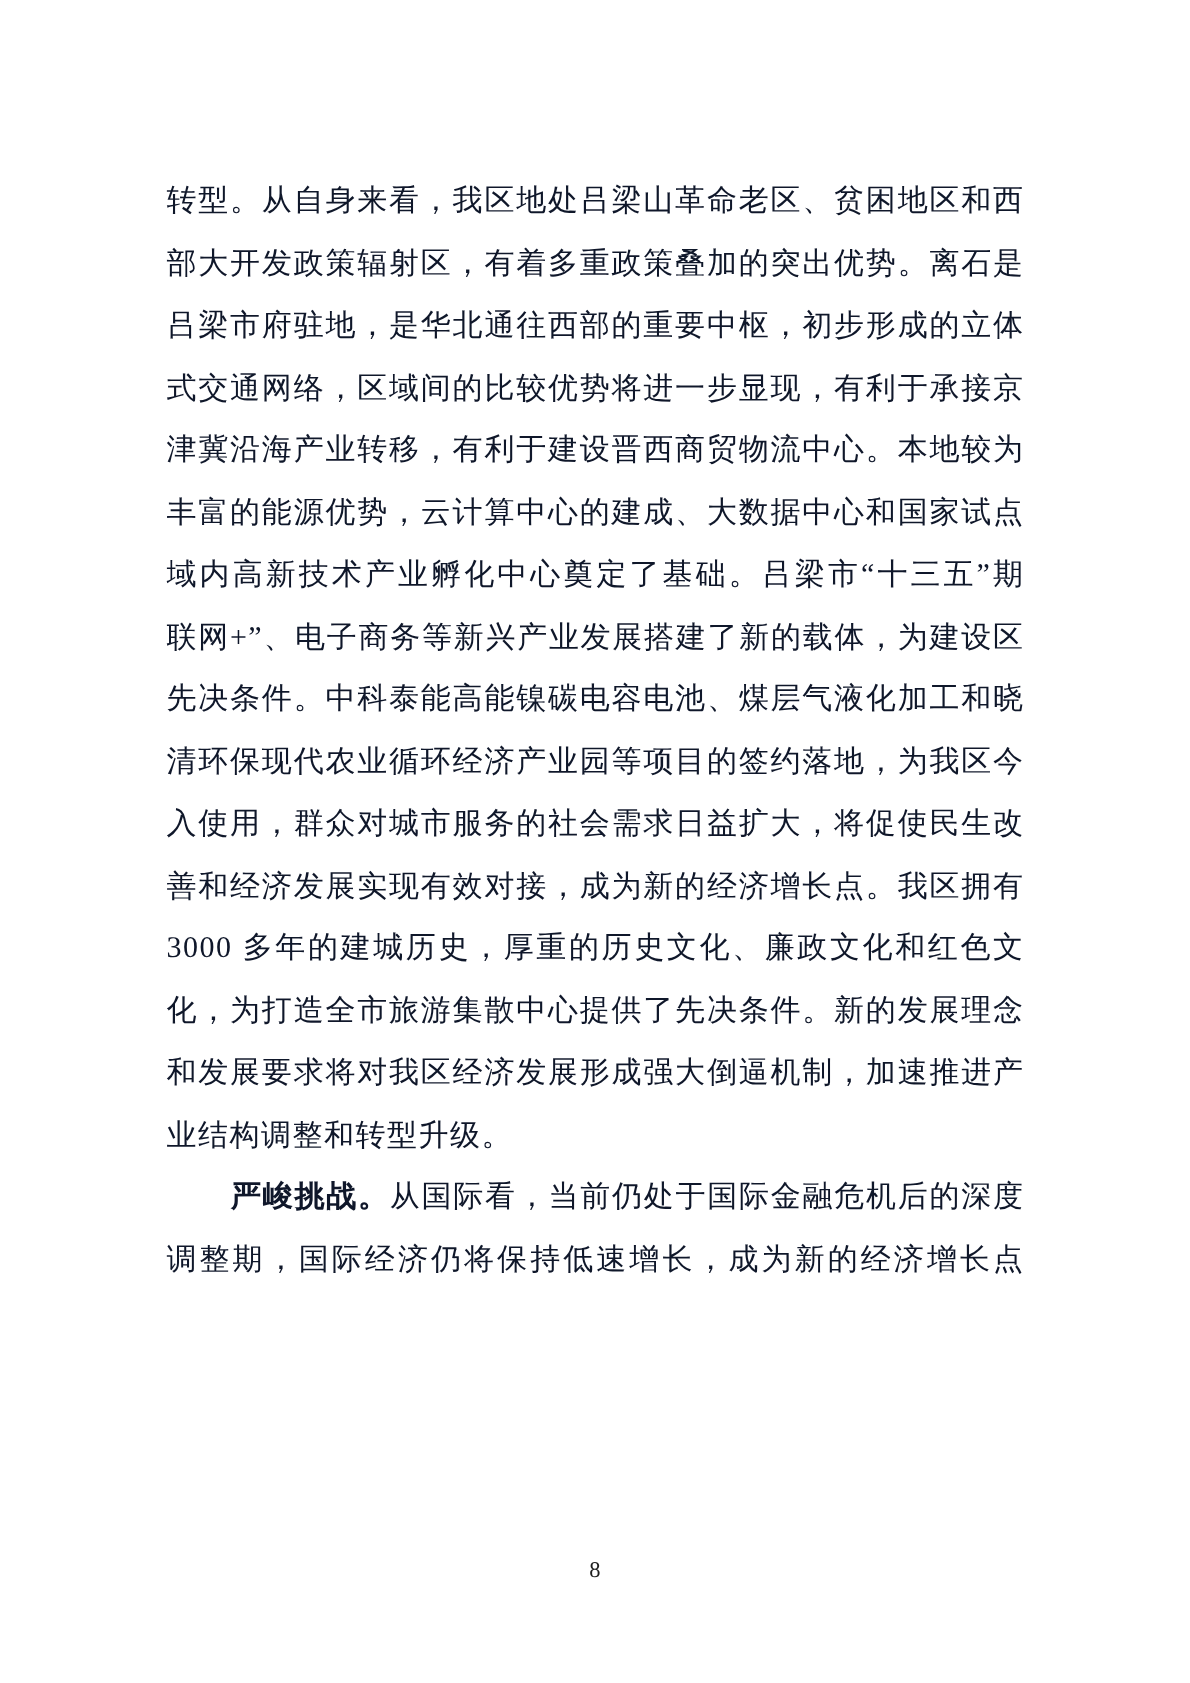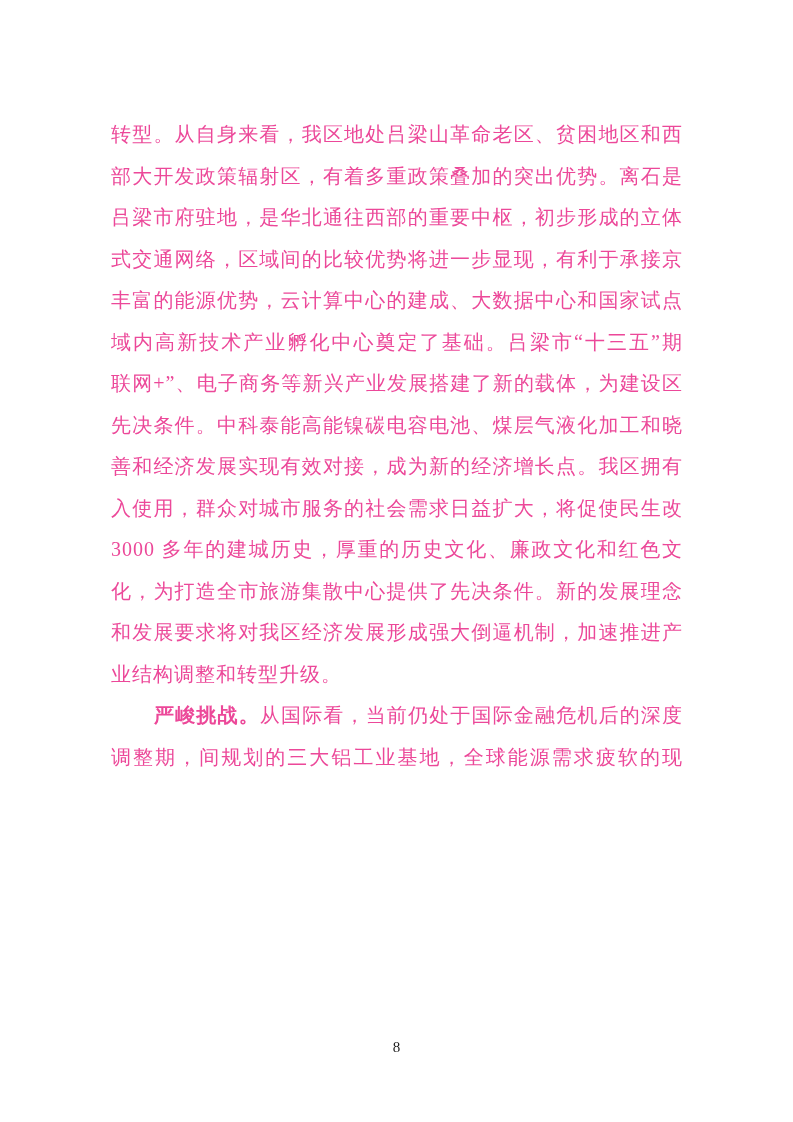--- a/index.html
+++ b/index.html
@@ -52,36 +52,38 @@
     text-align: center;
     font-size: 15px;
     line-height: 20px;
     color: #1f1f1f;
   }
 </style>
 </head>
 <body>
 
 <div class="page" style="background: rgb(255, 255, 255);">
-  <div class="doc-body" id="doc-body" style="color: #ec4899;">
+  <div class="doc-body" id="doc-body" style="color: #0f172a;">
       <div class="paragraph">
         <div class="text-line just">转型。从自身来看，我区地处吕梁山革命老区、贫困地区和西</div>
         <div class="text-line just">部大开发政策辐射区，有着多重政策叠加的突出优势。离石是</div>
         <div class="text-line just">吕梁市府驻地，是华北通往西部的重要中枢，初步形成的立体</div>
         <div class="text-line just">式交通网络，区域间的比较优势将进一步显现，有利于承接京</div>
+        <div class="text-line just">津冀沿海产业转移，有利于建设晋西商贸物流中心。本地较为</div>
         <div class="text-line just">丰富的能源优势，云计算中心的建成、大数据中心和国家试点</div>
         <div class="text-line just">域内高新技术产业孵化中心奠定了基础。吕梁市“十三五”期</div>
         <div class="text-line just">联网+”、电子商务等新兴产业发展搭建了新的载体，为建设区</div>
         <div class="text-line just">先决条件。中科泰能高能镍碳电容电池、煤层气液化加工和晓</div>
+        <div class="text-line just">清环保现代农业循环经济产业园等项目的签约落地，为我区今</div>
+        <div class="text-line just">入使用，群众对城市服务的社会需求日益扩大，将促使民生改</div>
         <div class="text-line just">善和经济发展实现有效对接，成为新的经济增长点。我区拥有</div>
-        <div class="text-line just">入使用，群众对城市服务的社会需求日益扩大，将促使民生改</div>
         <div class="text-line just">3000 多年的建城历史，厚重的历史文化、廉政文化和红色文</div>
         <div class="text-line just">化，为打造全市旅游集散中心提供了先决条件。新的发展理念</div>
         <div class="text-line just">和发展要求将对我区经济发展形成强大倒逼机制，加速推进产</div>
         <div class="text-line">业结构调整和转型升级。</div>
       </div>
       <div class="paragraph">
         <div class="text-line just indent"><b class="lead">严峻挑战。</b>从国际看，当前仍处于国际金融危机后的深度</div>
-        <div class="text-line just">调整期，间规划的三大铝工业基地，全球能源需求疲软的现</div>
+        <div class="text-line just">调整期，国际经济仍将保持低速增长，成为新的经济增长点</div>
       </div>
     </div>
   <div class="page-number">8</div>
 </div>
 
 </body></html>

